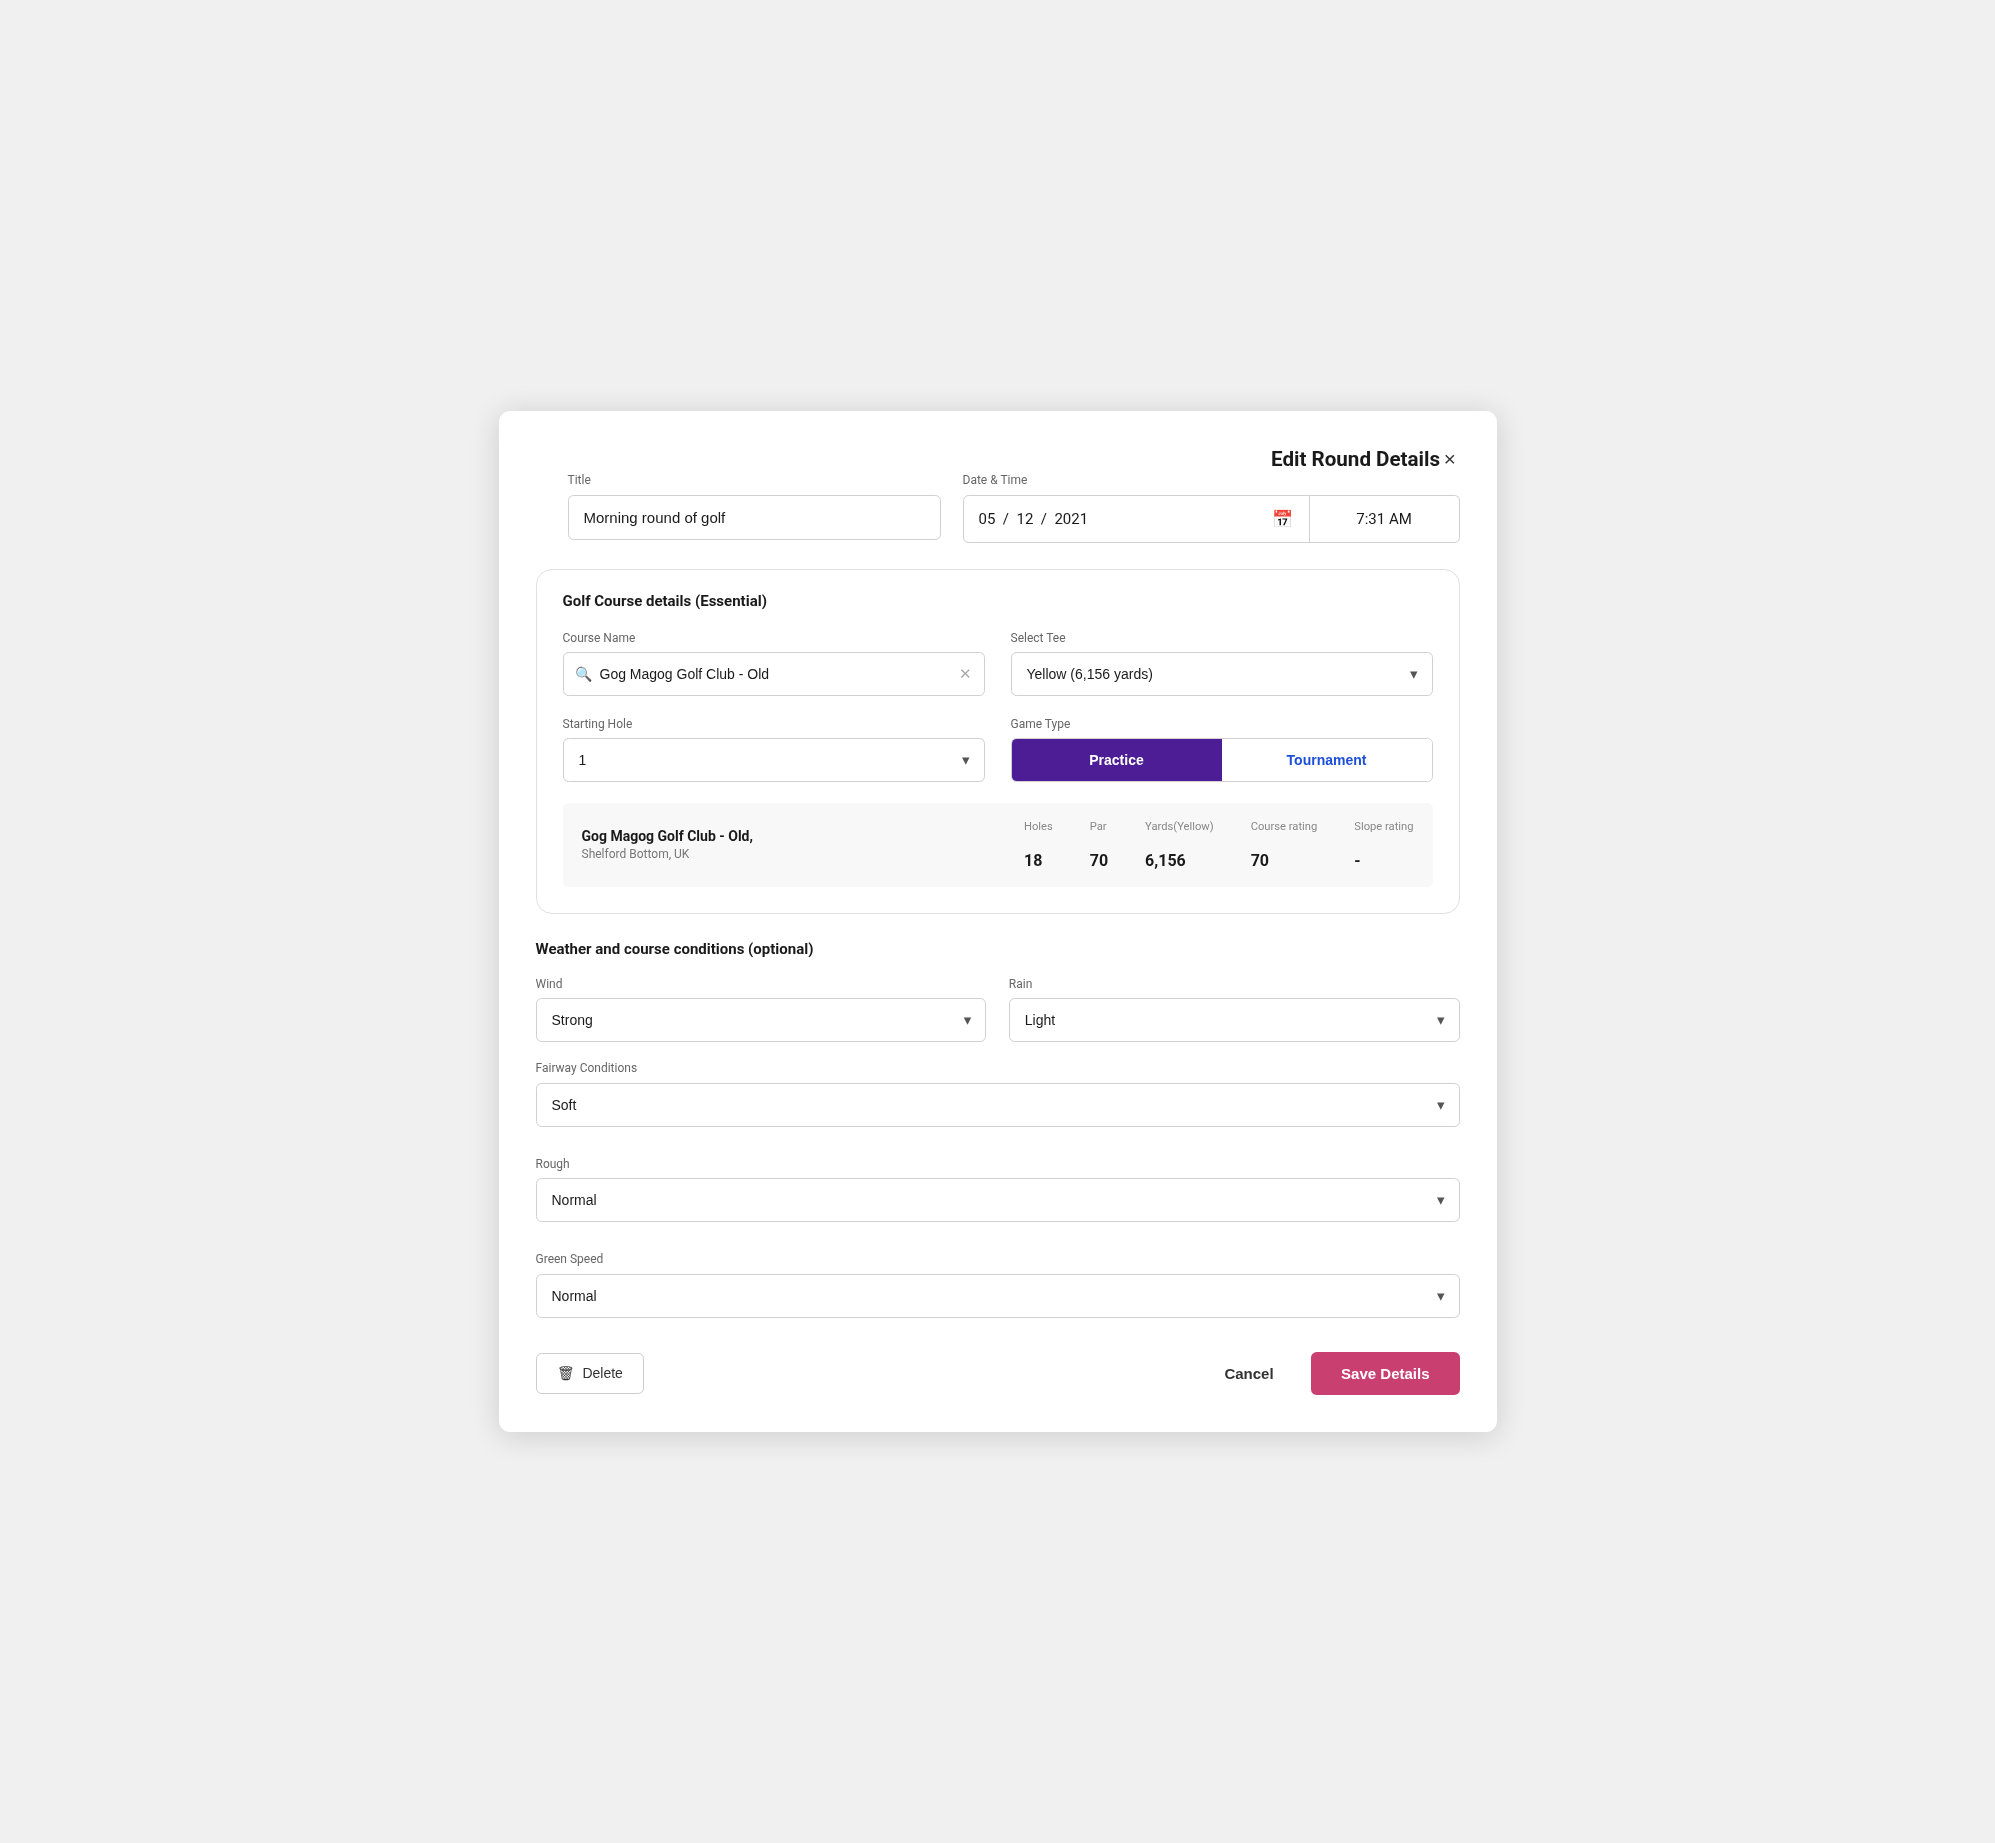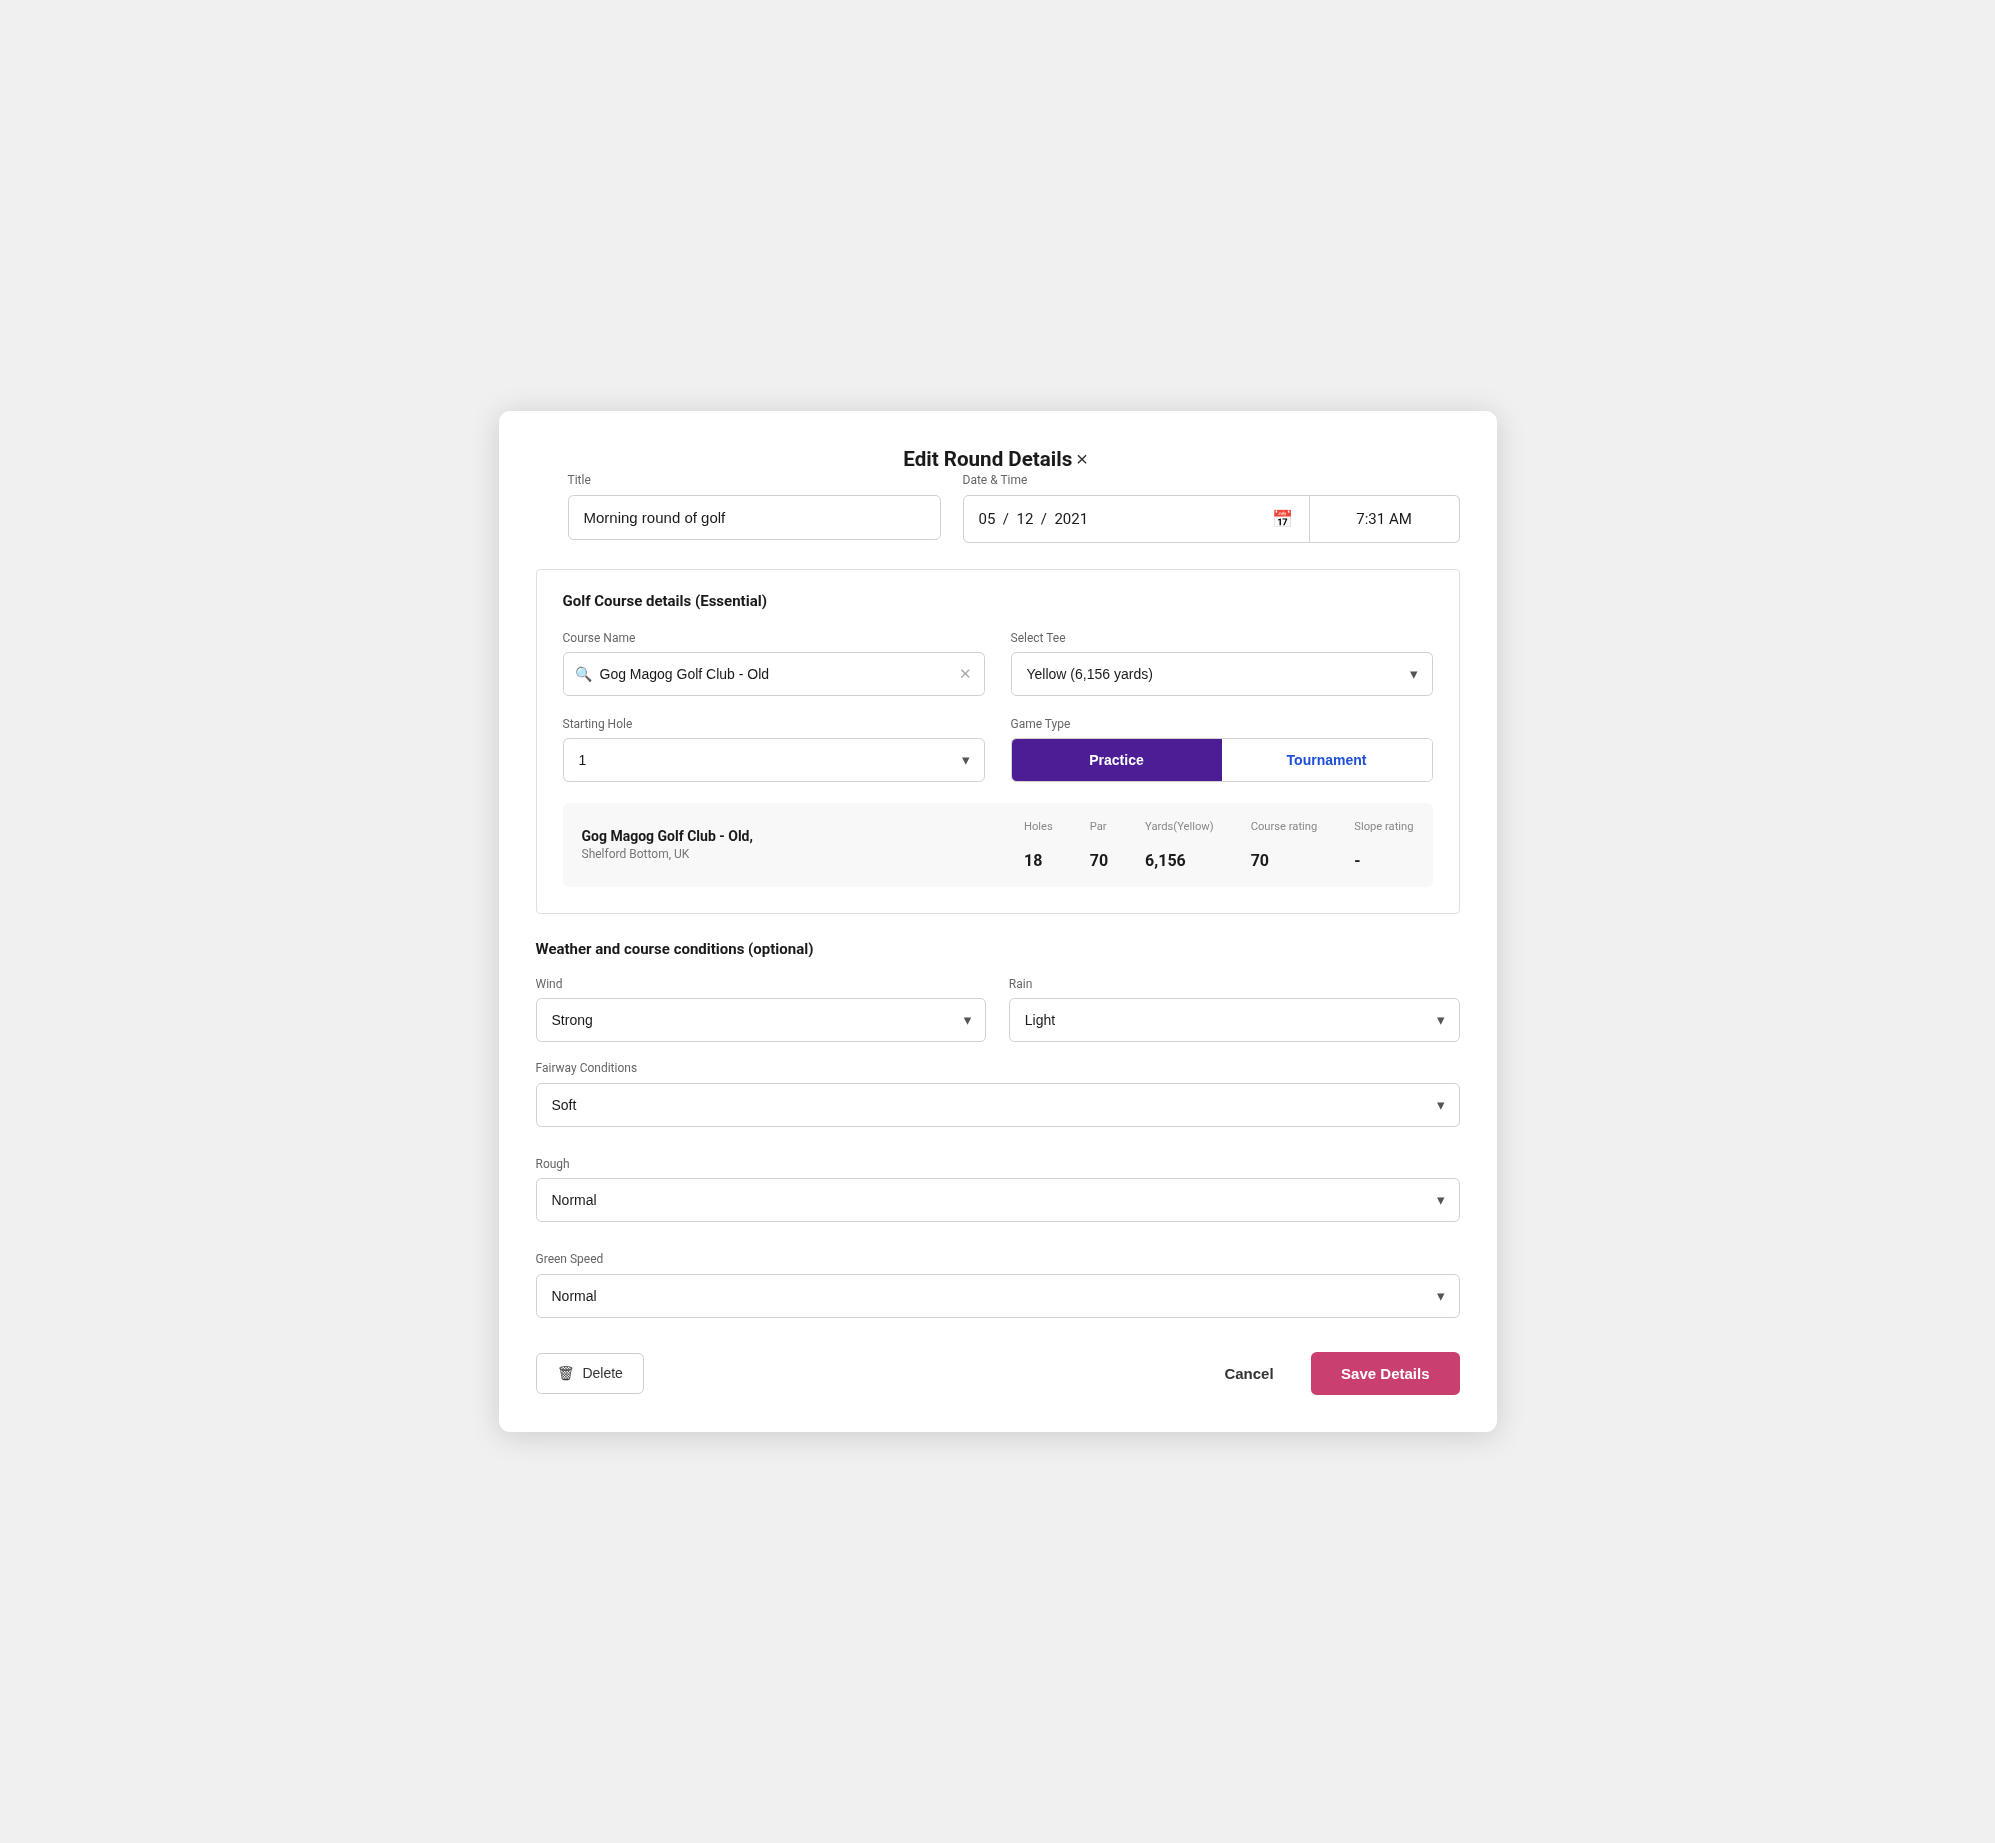--- a/index.html
+++ b/index.html
@@ -17,21 +17,21 @@
       border-radius: 11.2px;
       width: 998px;
       max-width: 100%;
       padding: 34px 37px 37px;
       position: relative;
       box-shadow: 0 3.7px 30px rgba(0,0,0,0.15);
     }
     .modal-header {
       display: flex;
       align-items: center;
-      justify-content: center;
+      justify-content: flex-end;
     }
     .modal-title {
       font-size: 20.6px;
       font-weight: 700;
       color: #1a1a1a;
     }
     .close-btn {
       background: none;
       border: none;
       cursor: pointer;
@@ -101,21 +101,21 @@
       align-items: center;
       justify-content: center;
     }
     .calendar-icon {
       color: #aaa;
       font-size: 17px;
     }
     
     .section-box {
       border: 1.4px solid #e0e0e0;
-      border-radius: 4px;
+      border-radius: 16px;
       padding: 22.5px 26px 26px;
       margin-bottom: 26px;
     }
     .section-title {
       font-size: 15px;
       font-weight: 700;
       color: #1a1a1a;
       margin-bottom: 20.6px;
     }
     .two-col {

